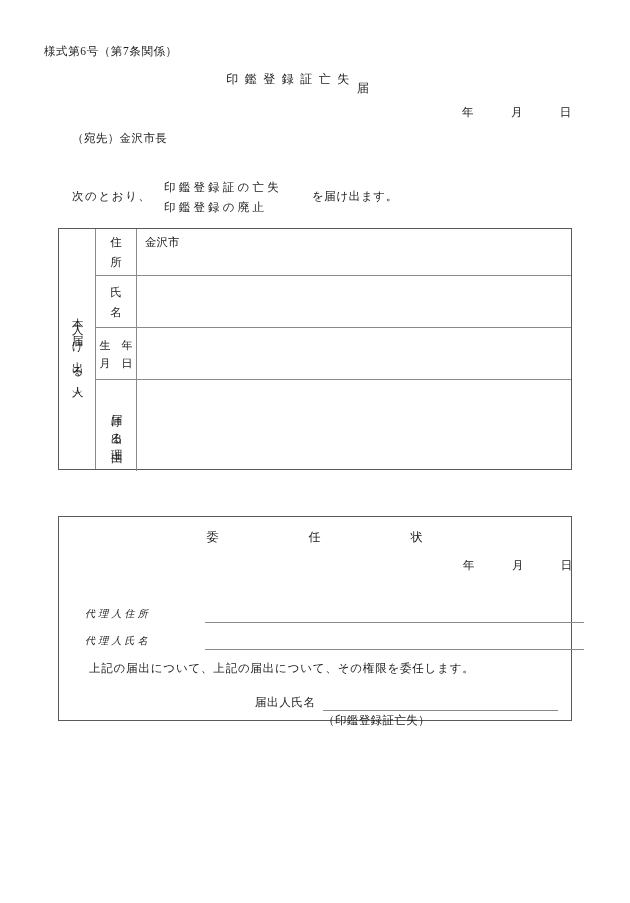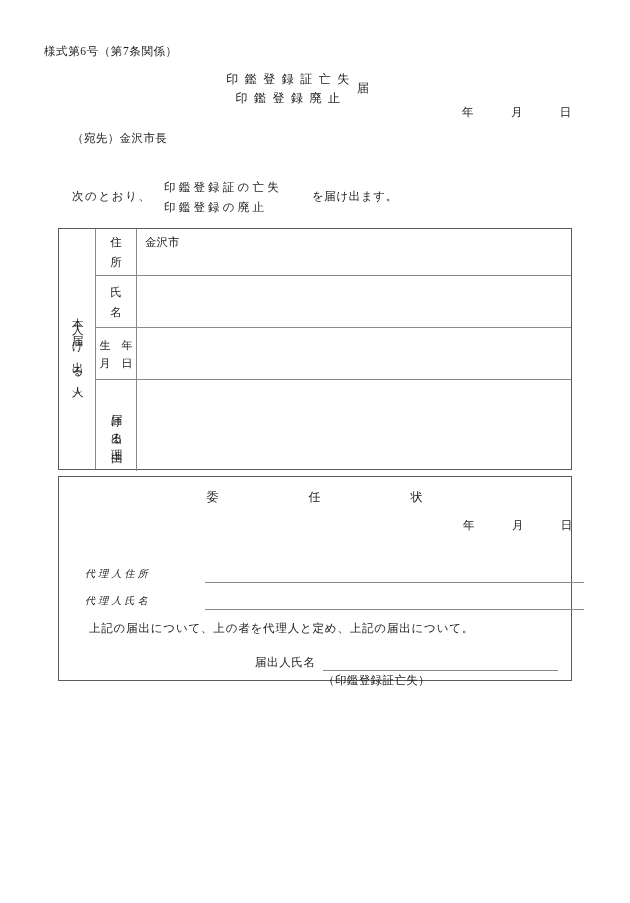--- a/index.html
+++ b/index.html
@@ -150,21 +150,21 @@
   }
   .mt-value {
     flex: 1 1 auto;
     box-sizing: border-box;
     padding: 6px 0 0 8px;
     font-size: 11.5px;
   }
 
   
   .proxy-box {
-    left: 58px; top: 476px;
+    left: 58px; top: 516px;
     width: 514px;
     height: 205px;
     border: 1px solid #5a5a5a;
     box-sizing: border-box;
   }
   .proxy-title {
     position: absolute;
     left: 0; top: 12px;
     width: 100%;
     text-align: center;
@@ -239,21 +239,20 @@
 </style>
 </head>
 <body>
 
 <div id="page">
 
   <div class="abs form-code nowrap">様式第6号（第7条関係）</div>
 
   <div class="abs title-block">
     <div class="title-line nowrap">印鑑登録証亡失</div>
-    <div class="title-line nowrap">印鑑登録廃止</div>
   </div>
   <div class="abs title-suffix nowrap">届</div>
 
   <div class="abs date-line-1 nowrap">
     <span>年</span>
     <span>月</span>
     <span>日</span>
   </div>
 
   <div class="abs addressee nowrap">（宛先）金沢市長</div>
@@ -332,21 +331,21 @@
     <div class="field-row r1">
       <div class="field-label nowrap">代理人住所</div>
       <div class="field-rule"></div>
     </div>
 
     <div class="field-row r2">
       <div class="field-label nowrap">代理人氏名</div>
       <div class="field-rule"></div>
     </div>
 
-    <div class="proxy-statement nowrap">上記の届出について、上の者を代理人と定め、上記の届出について。</div>
+    <div class="proxy-statement nowrap">上記の届出について、上記の届出について、その権限を委任します。</div>
 
     <div class="signee-row">
       <div class="signee-label nowrap">届出人氏名</div>
       <div class="signee-rule"></div>
       <div class="signee-note nowrap">（印鑑登録証亡失）</div>
     </div>
 
   </div>
 
 </div>

